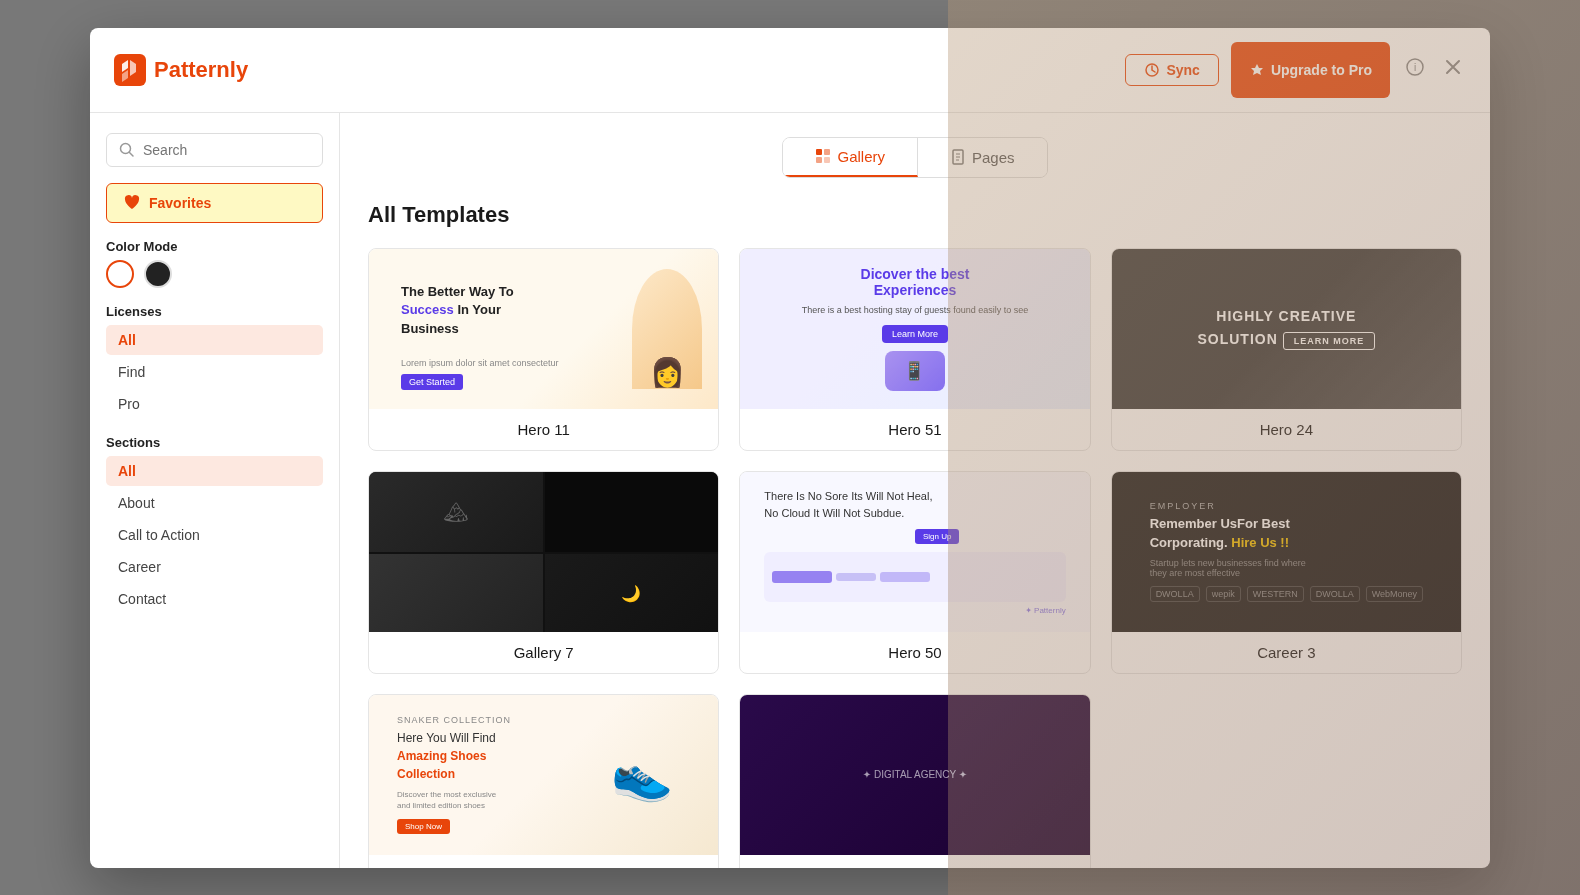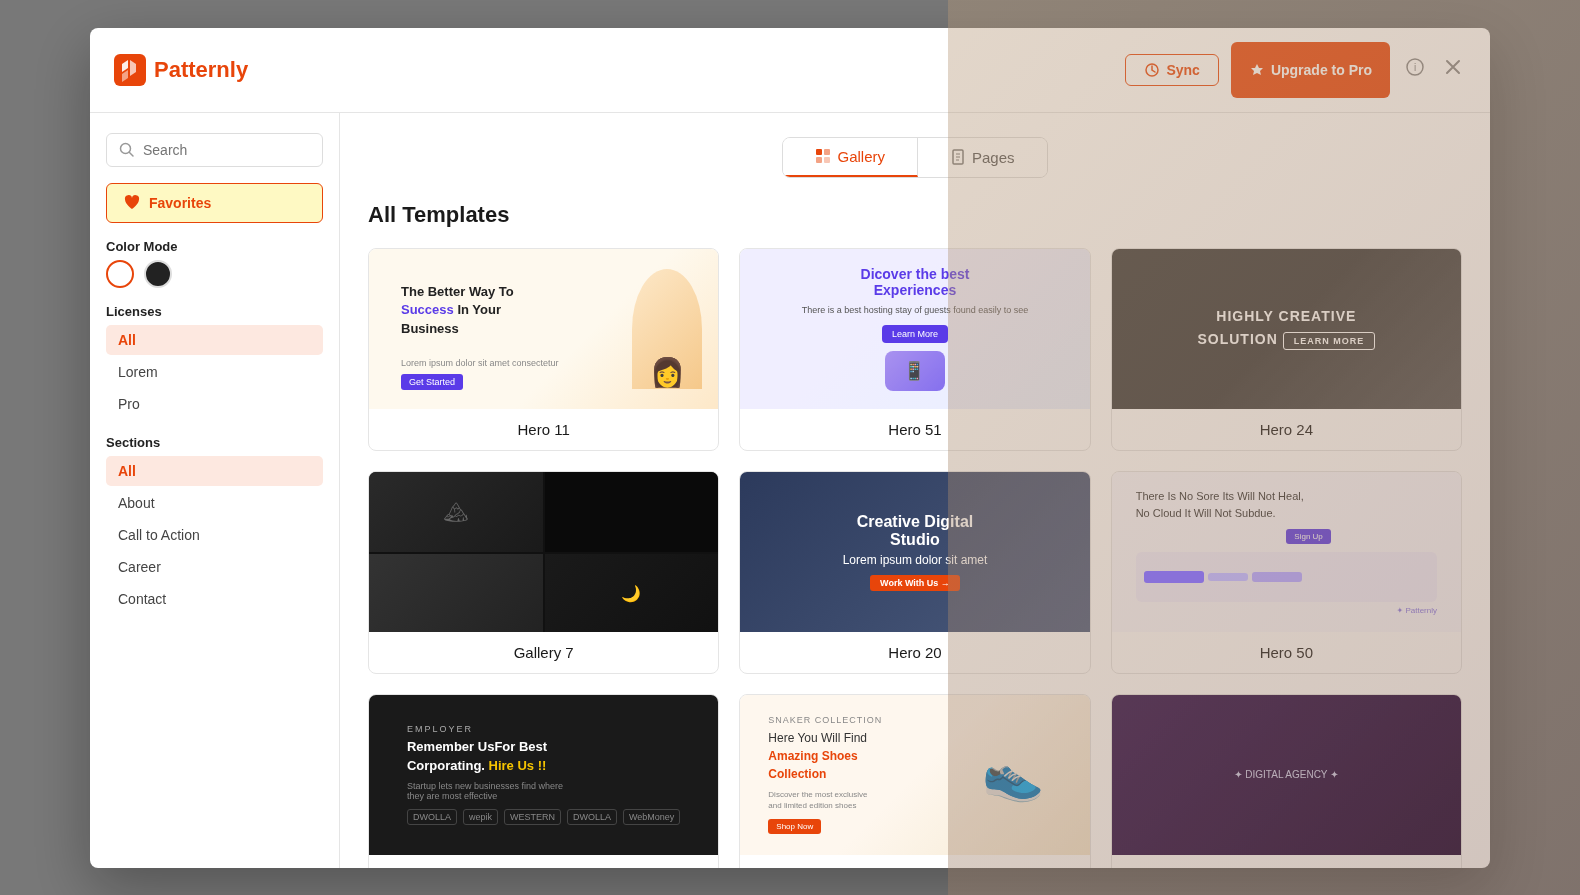--- a/index.html
+++ b/index.html
@@ -328,21 +328,21 @@
           <div class="color-mode-row">
             <div class="color-circle light"></div>
             <div class="color-circle dark"></div>
           </div>
         </div>
 
         <div>
           <div class="section-title">Licenses</div>
           <div class="license-list">
             <button class="filter-item active">All</button>
-            <button class="filter-item">Lorem</button>
+            <button class="filter-item">Find</button>
             <button class="filter-item">Pro</button>
           </div>
         </div>
 
         <div>
           <div class="section-title">Sections</div>
           <div class="section-list">
             <button class="filter-item active">All</button>
             <button class="filter-item">About</button>
             <button class="filter-item">Call to Action</button>
@@ -426,30 +426,20 @@
           <div class="template-card">
             <div class="template-thumb" style="background:#111; display:grid; grid-template-columns:1fr 1fr; gap:2px;">
               <div style="background: linear-gradient(135deg,#2a2a2a,#1a1a1a); height:80px; display:flex; align-items:center; justify-content:center; color:#666; font-size:20px;">🏔</div>
               <div style="background: #0a0a0a; height:80px;"></div>
               <div style="background: linear-gradient(135deg,#333,#222); height:80px;"></div>
               <div style="background: linear-gradient(135deg,#1a1a1a,#111); height:80px; display:flex; align-items:center; justify-content:center; color:#333; font-size:16px;">🌙</div>
             </div>
             <div class="template-name">Gallery 7</div>
           </div>
 
-          <div class="template-card">
-            <div class="template-thumb thumb-hero20">
-              <div class="thumb-hero20-inner">
-                Creative Digital<br>Studio
-                <div class="sub">Lorem ipsum dolor sit amet</div>
-                <div style="margin-top:8px; background:#e8450a; color:#fff; font-size:9px; padding:3px 10px; border-radius:3px; display:inline-block;">Work With Us →</div>
-              </div>
-            </div>
-            <div class="template-name">Hero 20</div>
-          </div>
 
           <div class="template-card">
             <div class="template-thumb thumb-hero50">
               <div style="width:100%; padding:12px;">
                 <div class="thumb-hero50-text">
                   There Is No Sore Its Will Not Heal,<br>No Cloud It Will Not Subdue.
                 </div>
                 <div style="margin-top:8px; background:#5a3be8; color:#fff; font-size:8px; padding:3px 8px; border-radius:3px; display:inline-block; margin-left:50%;">Sign Up</div>
                 <div style="margin-top:8px; background:#f0eeff; border-radius:6px; padding:8px; display:flex; gap:4px; flex-wrap:wrap; min-height:50px; align-items:center;">
                   <div style="background:#5a3be8; width:60px; height:12px; border-radius:3px; opacity:0.6;"></div>

